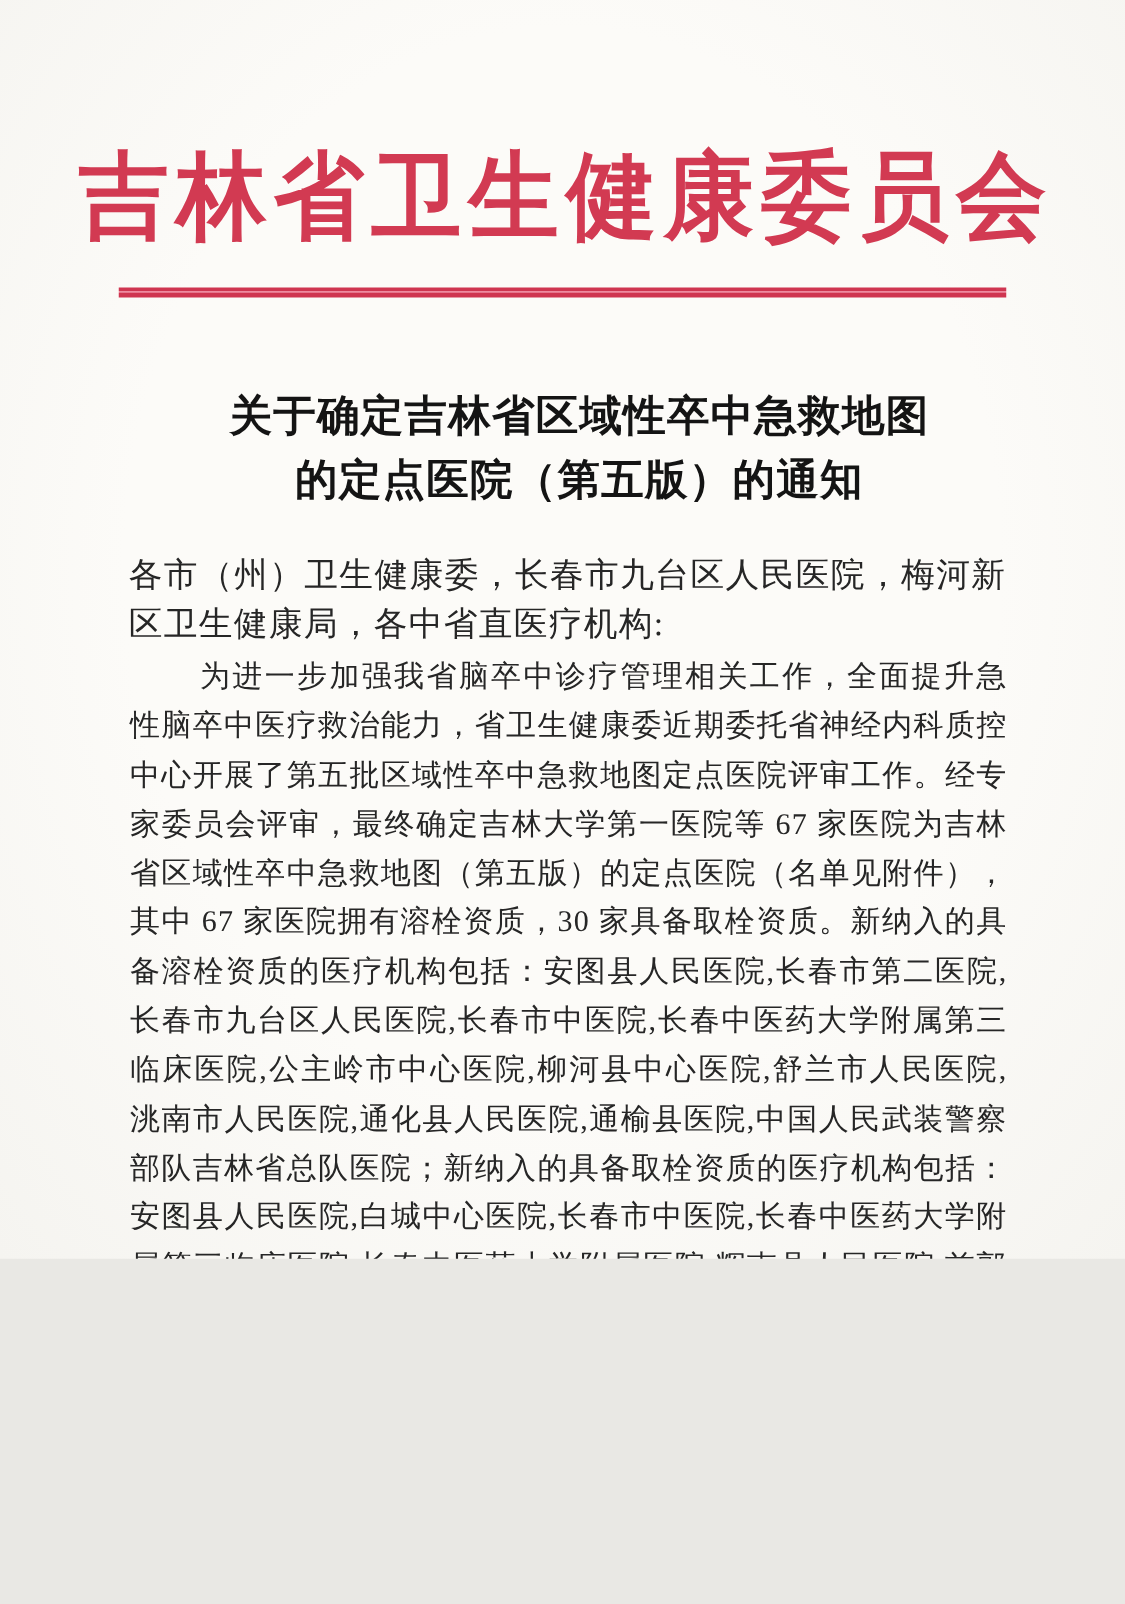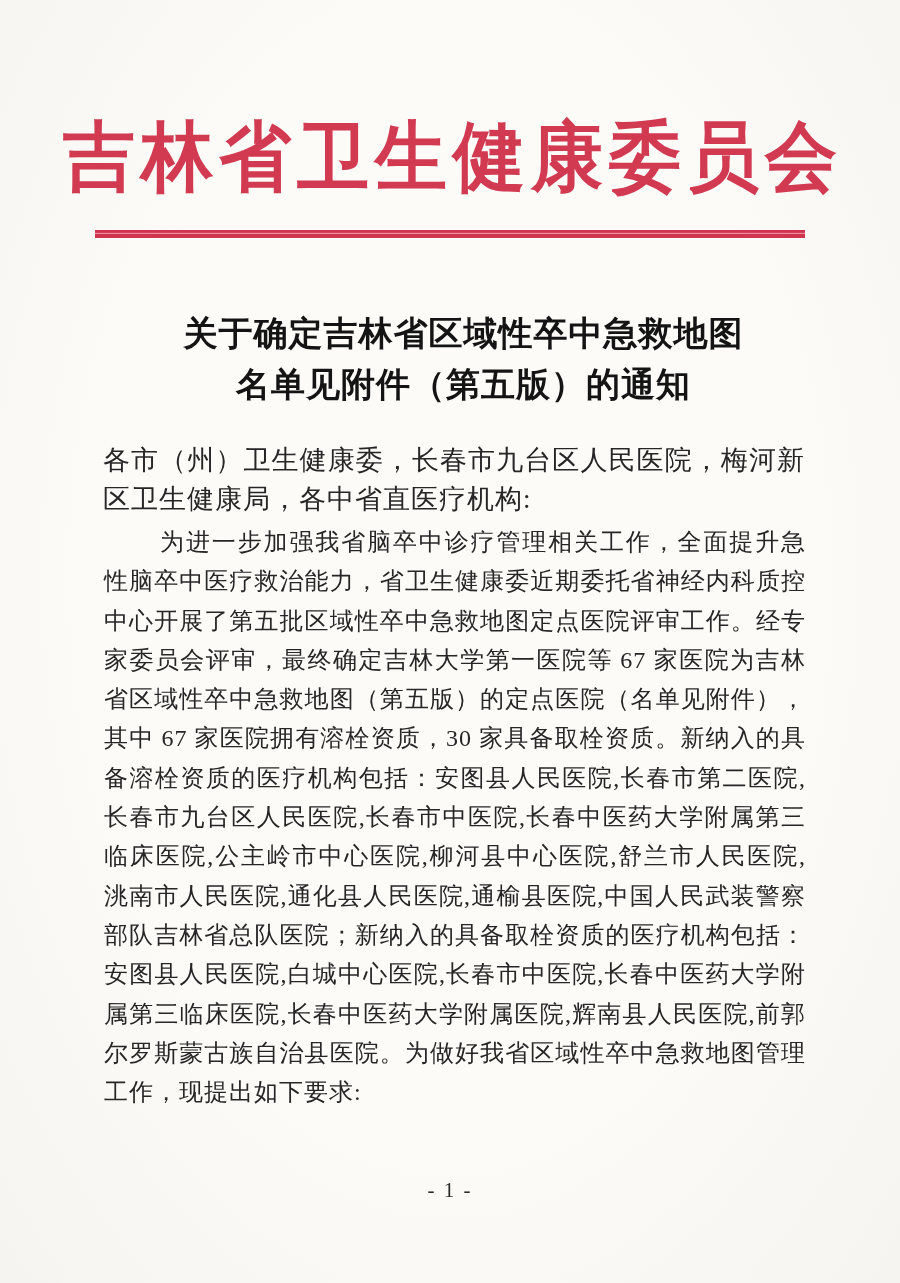--- a/index.html
+++ b/index.html
@@ -8,21 +8,21 @@
   }
   body {
     width: 900px;
     height: 1283px;
     font-family: "Liberation Serif", "DejaVu Serif", serif;
     background: #e9e8e4;
   }
   .page {
     position: relative;
     width: 900px;
-    height: 1283px;
+    height: 1007px;
     overflow: hidden;
     background: radial-gradient(ellipse at 50% 45%, #fcfbf8 55%, #f5f4f0 100%);
     color: #1e1e1e;
   }
   
   .letterhead {
     position: absolute;
     top: 112px;
     left: 0;
     right: 0;
@@ -112,21 +112,21 @@
 <body>
 
 <div class="page">
 
   <div class="letterhead">吉林省卫生健康委员会</div>
 
   <div class="red-rule"></div>
 
   <h1 class="doc-title">
     <span class="title-line">关于确定吉林省区域性卒中急救地图</span>
-    <span class="title-line">名单见附件（第五版）的通知</span>
+    <span class="title-line">的定点医院（第五版）的通知</span>
   </h1>
 
   <p class="salutation">各市（州）卫生健康委，长春市九台区人民医院，梅河新区卫生健康局，各中省直医疗机构:</p>
 
   <p class="body-paragraph">为进一步加强我省脑卒中诊疗管理相关工作，全面提升急性脑卒中医疗救治能力，省卫生健康委近期委托省神经内科质控中心开展了第五批区域性卒中急救地图定点医院评审工作。经专家委员会评审，最终确定吉林大学第一医院等 67 家医院为吉林省区域性卒中急救地图（第五版）的定点医院（名单见附件），其中 67 家医院拥有溶栓资质，30 家具备取栓资质。新纳入的具备溶栓资质的医疗机构包括：安图县人民医院,长春市第二医院,长春市九台区人民医院,长春市中医院,长春中医药大学附属第三临床医院,公主岭市中心医院,柳河县中心医院,舒兰市人民医院,洮南市人民医院,通化县人民医院,通榆县医院,中国人民武装警察部队吉林省总队医院；新纳入的具备取栓资质的医疗机构包括：安图县人民医院,白城中心医院,长春市中医院,长春中医药大学附属第三临床医院,长春中医药大学附属医院,辉南县人民医院,前郭尔罗斯蒙古族自治县医院。为做好我省区域性卒中急救地图管理工作，现提出如下要求:</p>
 
   <div class="page-number">- 1 -</div>
 
 </div>
 

